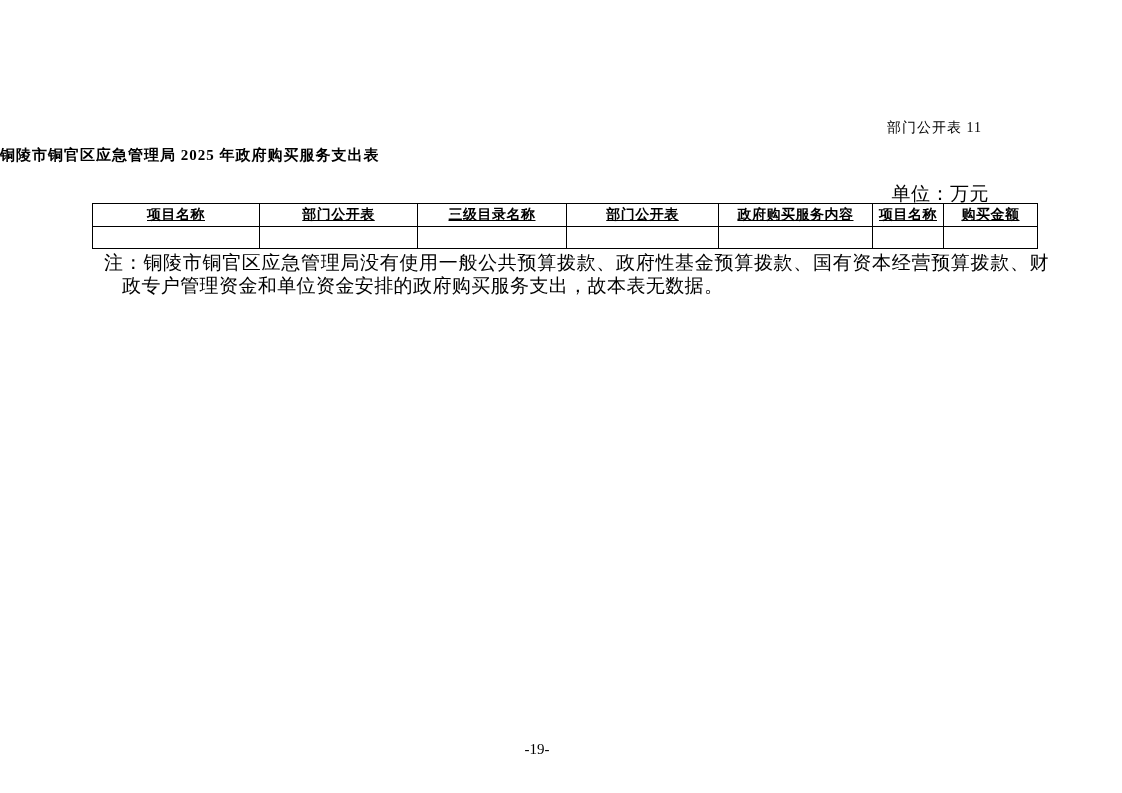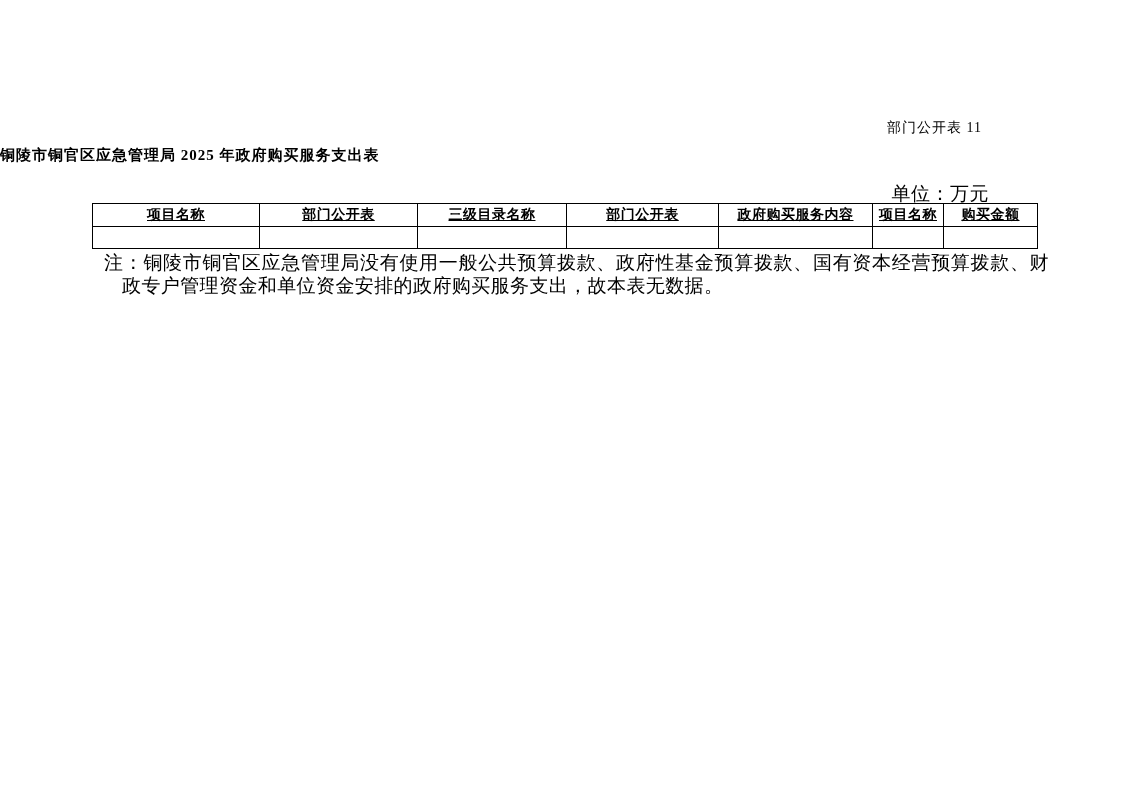--- a/index.html
+++ b/index.html
@@ -141,14 +141,15 @@
         <td></td>
         <td></td>
         <td></td>
         <td></td>
       </tr>
     </tbody>
   </table>
 
   <p class="note">注：铜陵市铜官区应急管理局没有使用一般公共预算拨款、政府性基金预算拨款、国有资本经营预算拨款、财政专户管理资金和单位资金安排的政府购买服务支出，故本表无数据。</p>
 
+  <div class="page-number">-19-</div>
 
 </div>
 
 </body></html>

